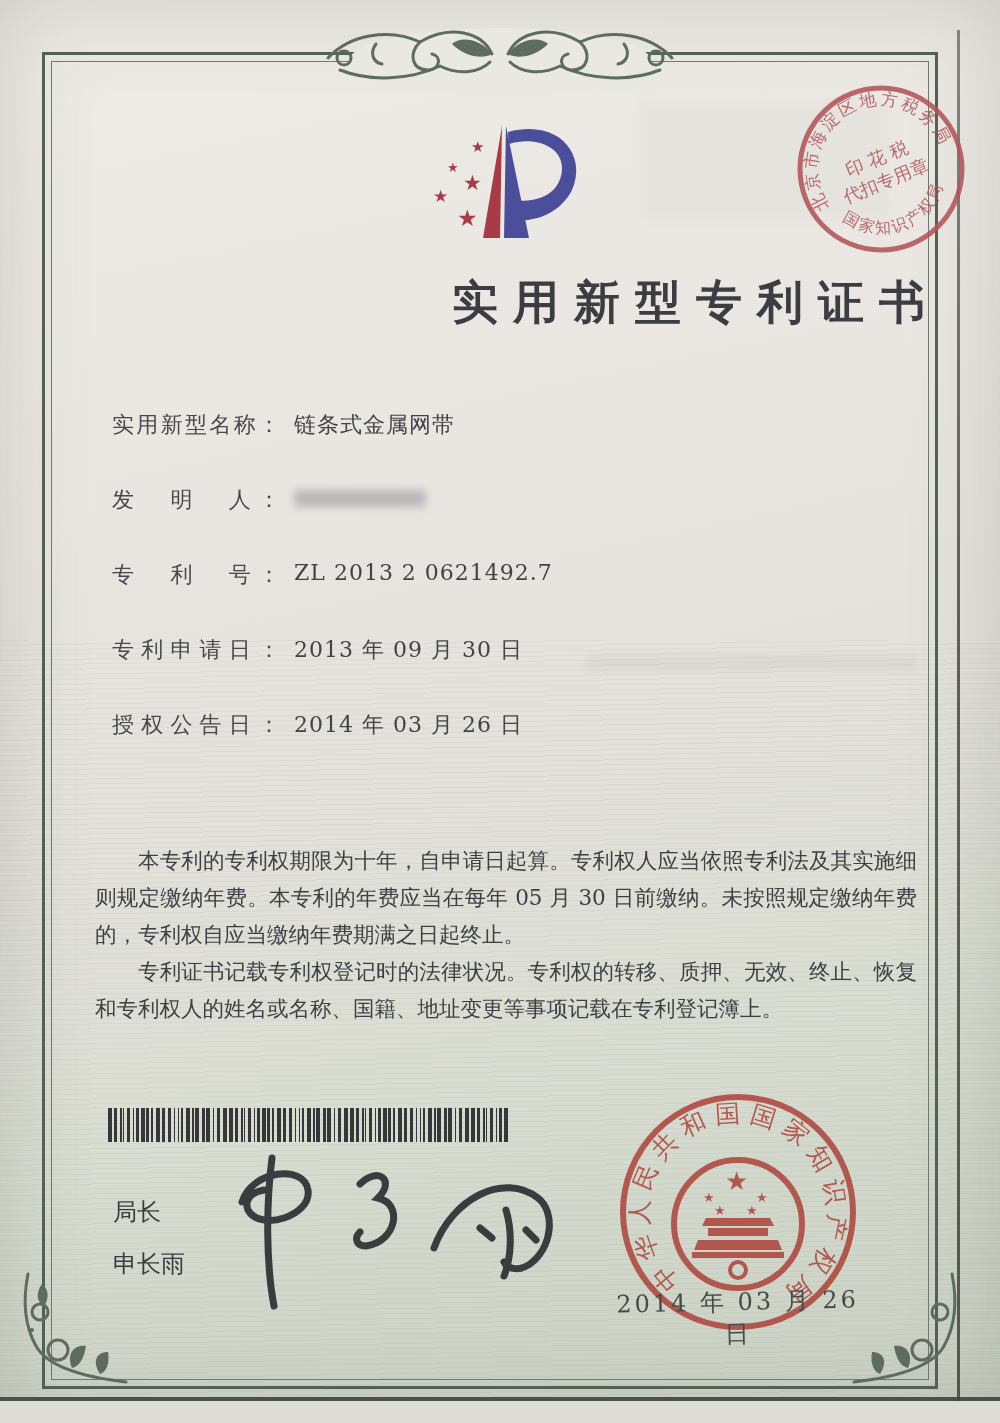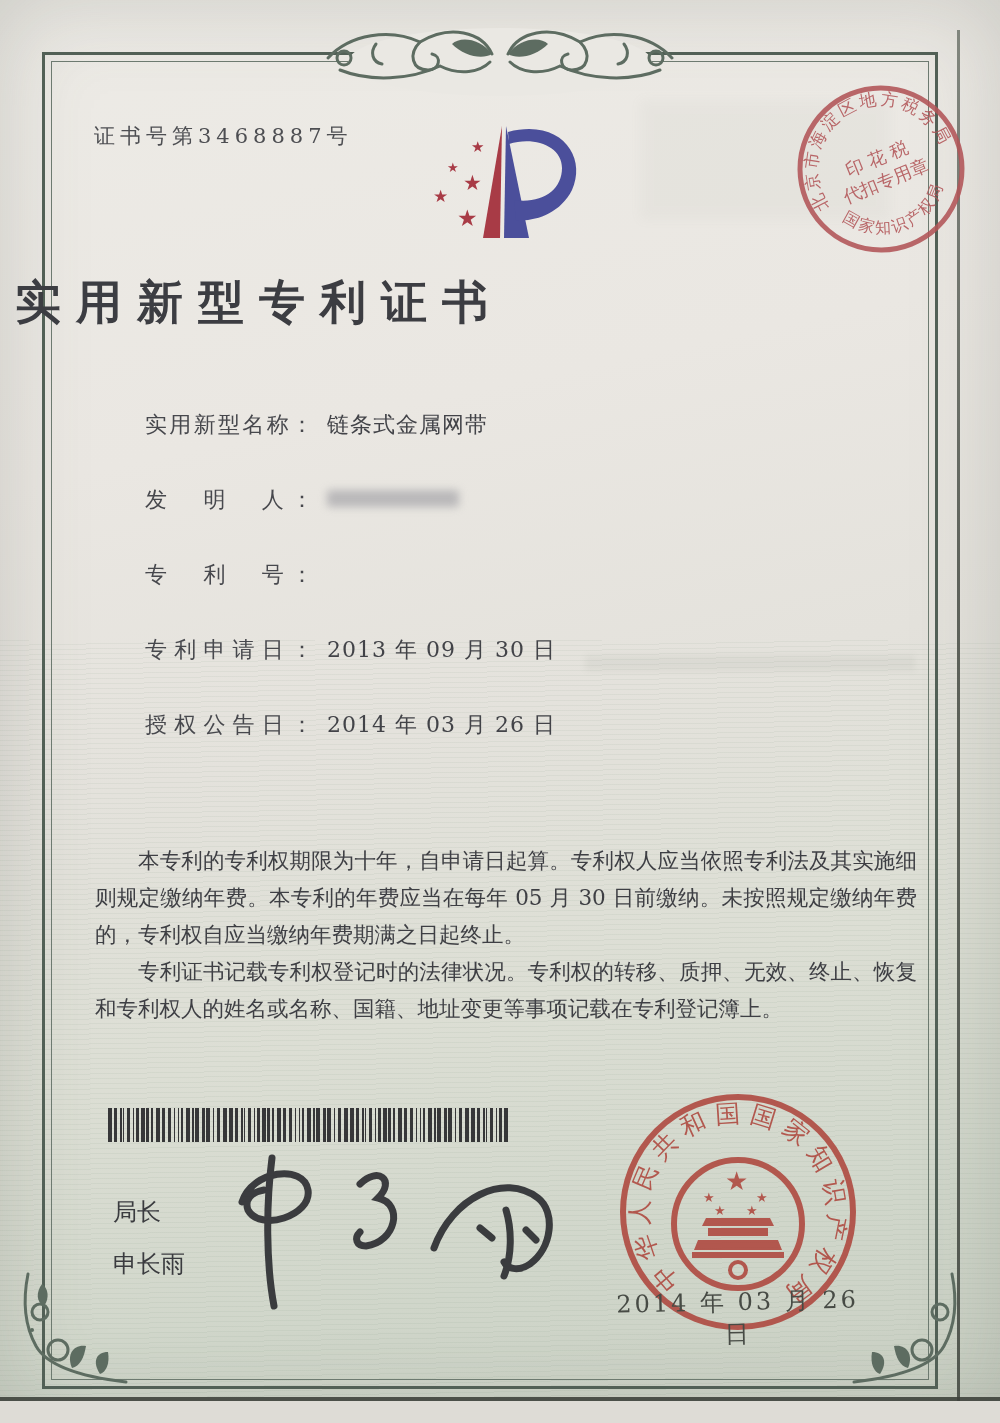--- a/index.html
+++ b/index.html
@@ -26,26 +26,26 @@
   .orn-top { position:absolute; top:14px; left:50%; transform:translateX(-50%); }
   .orn-corner-left  { position:absolute; left:12px; top:1270px; }
   .orn-corner-right { position:absolute; right:32px; top:1270px; transform:scaleX(-1); }
 
   .cert-no { position:absolute; left:94px; top:122px; font-size:21px; letter-spacing:5px; color:#4d4e52; }
 
   .logo { position:absolute; left:405px; top:110px; }
 
   .tax-stamp { position:absolute; left:778px; top:66px; opacity:.88; }
 
-  .title { position:absolute; left:0; right:60px; top:272px; text-align:left;
+  .title { position:absolute; left:0; right:60px; top:272px; text-align:right;
     font-size:46px; font-weight:700; letter-spacing:15px; text-indent:15px; color:#3c3d42; }
 
   .fields { position:absolute; left:112px; top:410px; width:740px;
     display:flex; flex-direction:column; gap:45px; }
-  .field-row { display:flex; align-items:flex-start; font-size:22px; color:#45464b;margin-left:33px; }
+  .field-row { display:flex; align-items:flex-start; font-size:22px; color:#45464b; }
   .field-label { width:168px; flex:none; text-align:justify; text-align-last:justify; color:#47484d; }
   .field-value { margin-left:14px; letter-spacing:1px; color:#424348; }
   .redact-blur { display:inline-block; margin-left:14px; margin-top:5px; width:132px; height:17px;
     background:#93939a; border-radius:3px; filter:blur(4px); opacity:.55; }
 
   .body-text { position:absolute; left:95px; top:842px; width:822px;
     font-size:21.5px; line-height:37px; color:#3e3f44; text-align:justify; }
   .body-text p { text-indent:2em; }
 
   .barcode { position:absolute; left:108px; top:1108px; width:372px; height:34px;
@@ -109,21 +109,20 @@
   <svg class="orn-corner-right" width="122" height="124" viewBox="0 0 122 124">
     <g stroke="#5d6c61" fill="none" stroke-width="3" stroke-linecap="round">
       <path d="M16,4 C10,34 14,58 24,76 C34,94 62,106 114,112"></path>
       <circle cx="28" cy="42" r="8"></circle>
       <circle cx="46" cy="80" r="10"></circle>
       <path d="M60,98 C54,84 62,74 74,76 C72,88 68,96 60,98 Z" fill="#5d6c61" stroke="none"></path>
       <path d="M88,104 C80,92 84,82 96,82 C98,94 94,102 88,104 Z" fill="#5d6c61" stroke="none"></path>
     </g>
   </svg>
 
-  <div class="cert-no">证书号第3468887号</div>
 
   <svg class="logo" width="190" height="152" viewBox="0 0 190 152">
     <polygon points="97,16 78,128 95,128" fill="#a83b46"></polygon>
     <polygon points="101,16 99,128 124,128" fill="#4b4f9b"></polygon>
     <path d="M103,22 C157,8 182,48 167,80 C155,104 129,112 111,110 L109,90 C137,94 157,80 157,58 C157,36 129,26 104,34 Z" fill="#4b4f9b"></path>
     <g fill="#a83b46" font-family="'DejaVu Sans',sans-serif">
       <text x="66" y="42" font-size="15">★</text>
       <text x="42" y="62" font-size="13">★</text>
       <text x="58" y="80" font-size="21">★</text>
       <text x="28" y="92" font-size="17">★</text>
@@ -155,20 +154,21 @@
     <div class="field-row">
       <span class="field-label">实用新型名称：</span>
       <span class="field-value">链条式金属网带</span>
     </div>
     <div class="field-row">
       <span class="field-label">发　明　人：</span>
       <span class="redact-blur"></span>
     </div>
     <div class="field-row">
       <span class="field-label">专　利　号：</span>
+      <span class="field-value">ZL 2013 2 0621492.7</span>
     </div>
     <div class="field-row">
       <span class="field-label">专利申请日：</span>
       <span class="field-value">2013 年 09 月 30 日</span>
     </div>
     <div class="field-row">
       <span class="field-label">授权公告日：</span>
       <span class="field-value">2014 年 03 月 26 日</span>
     </div>
   </div>

